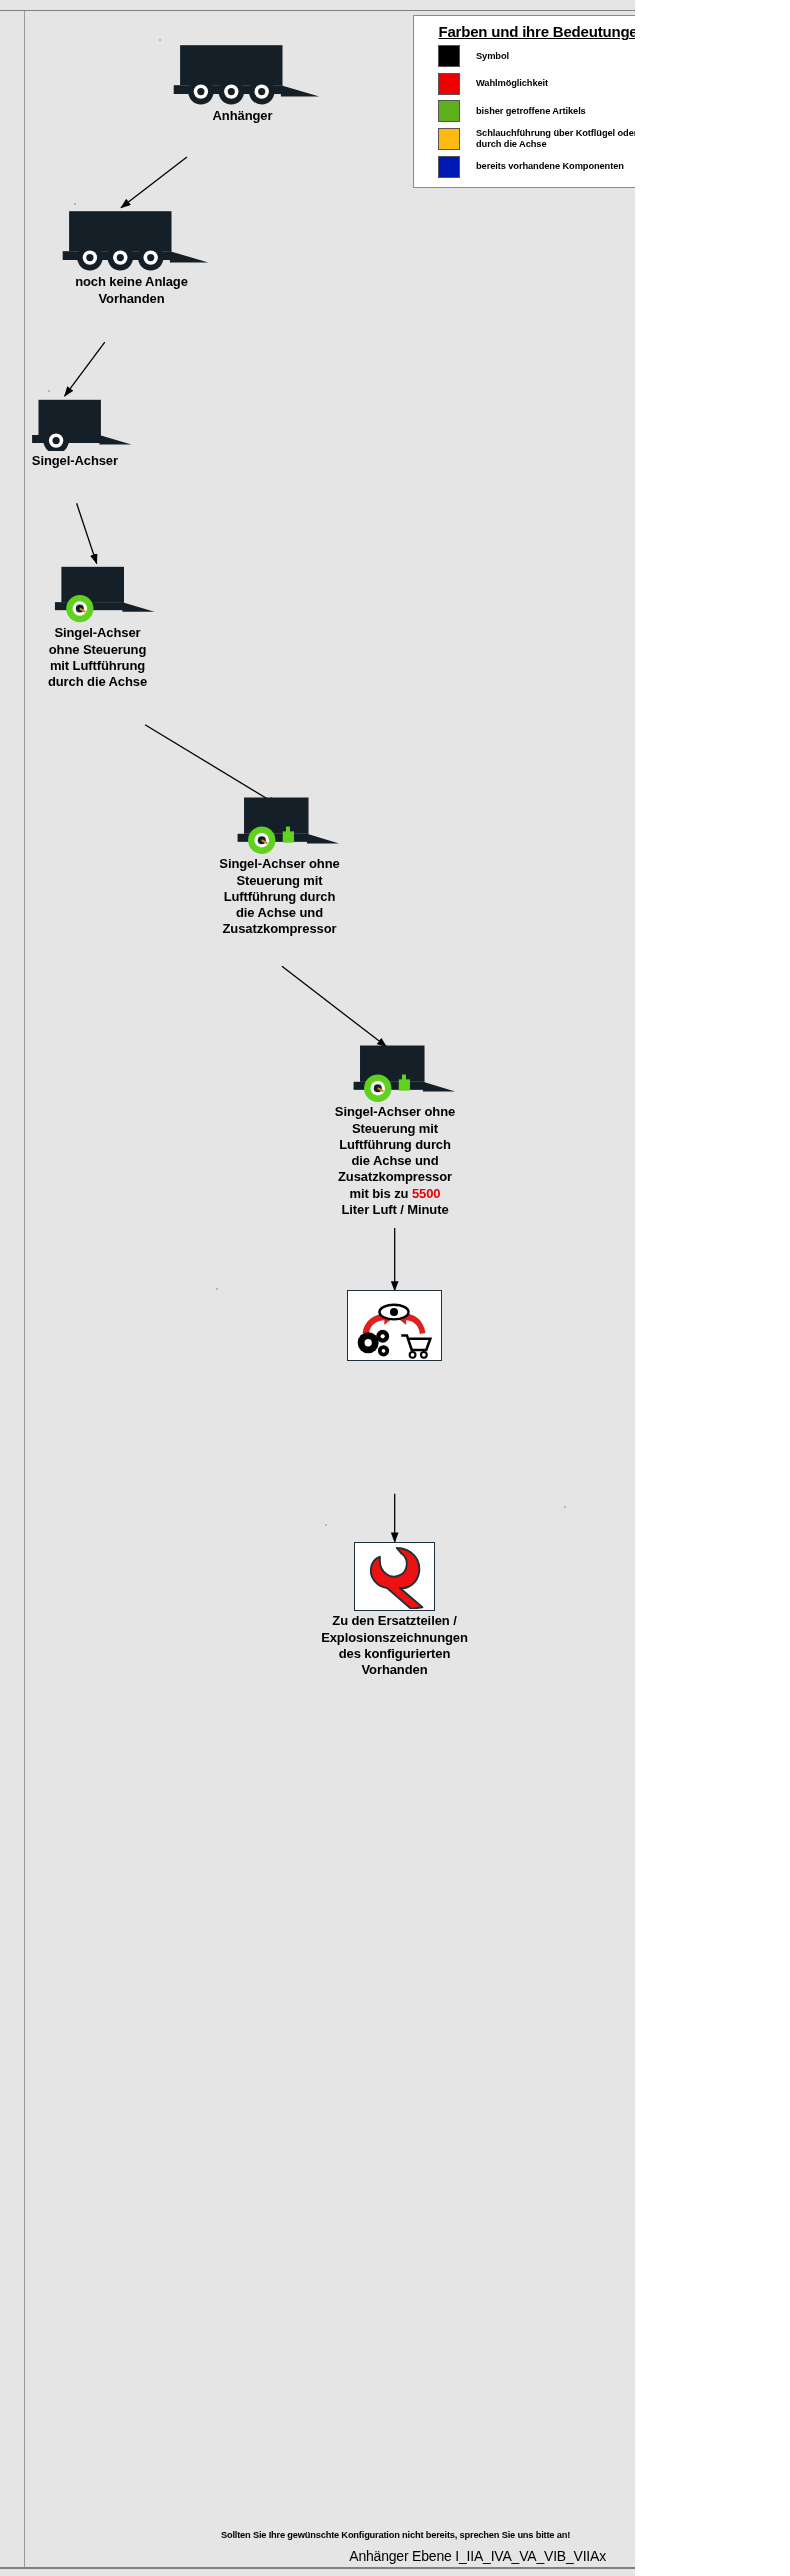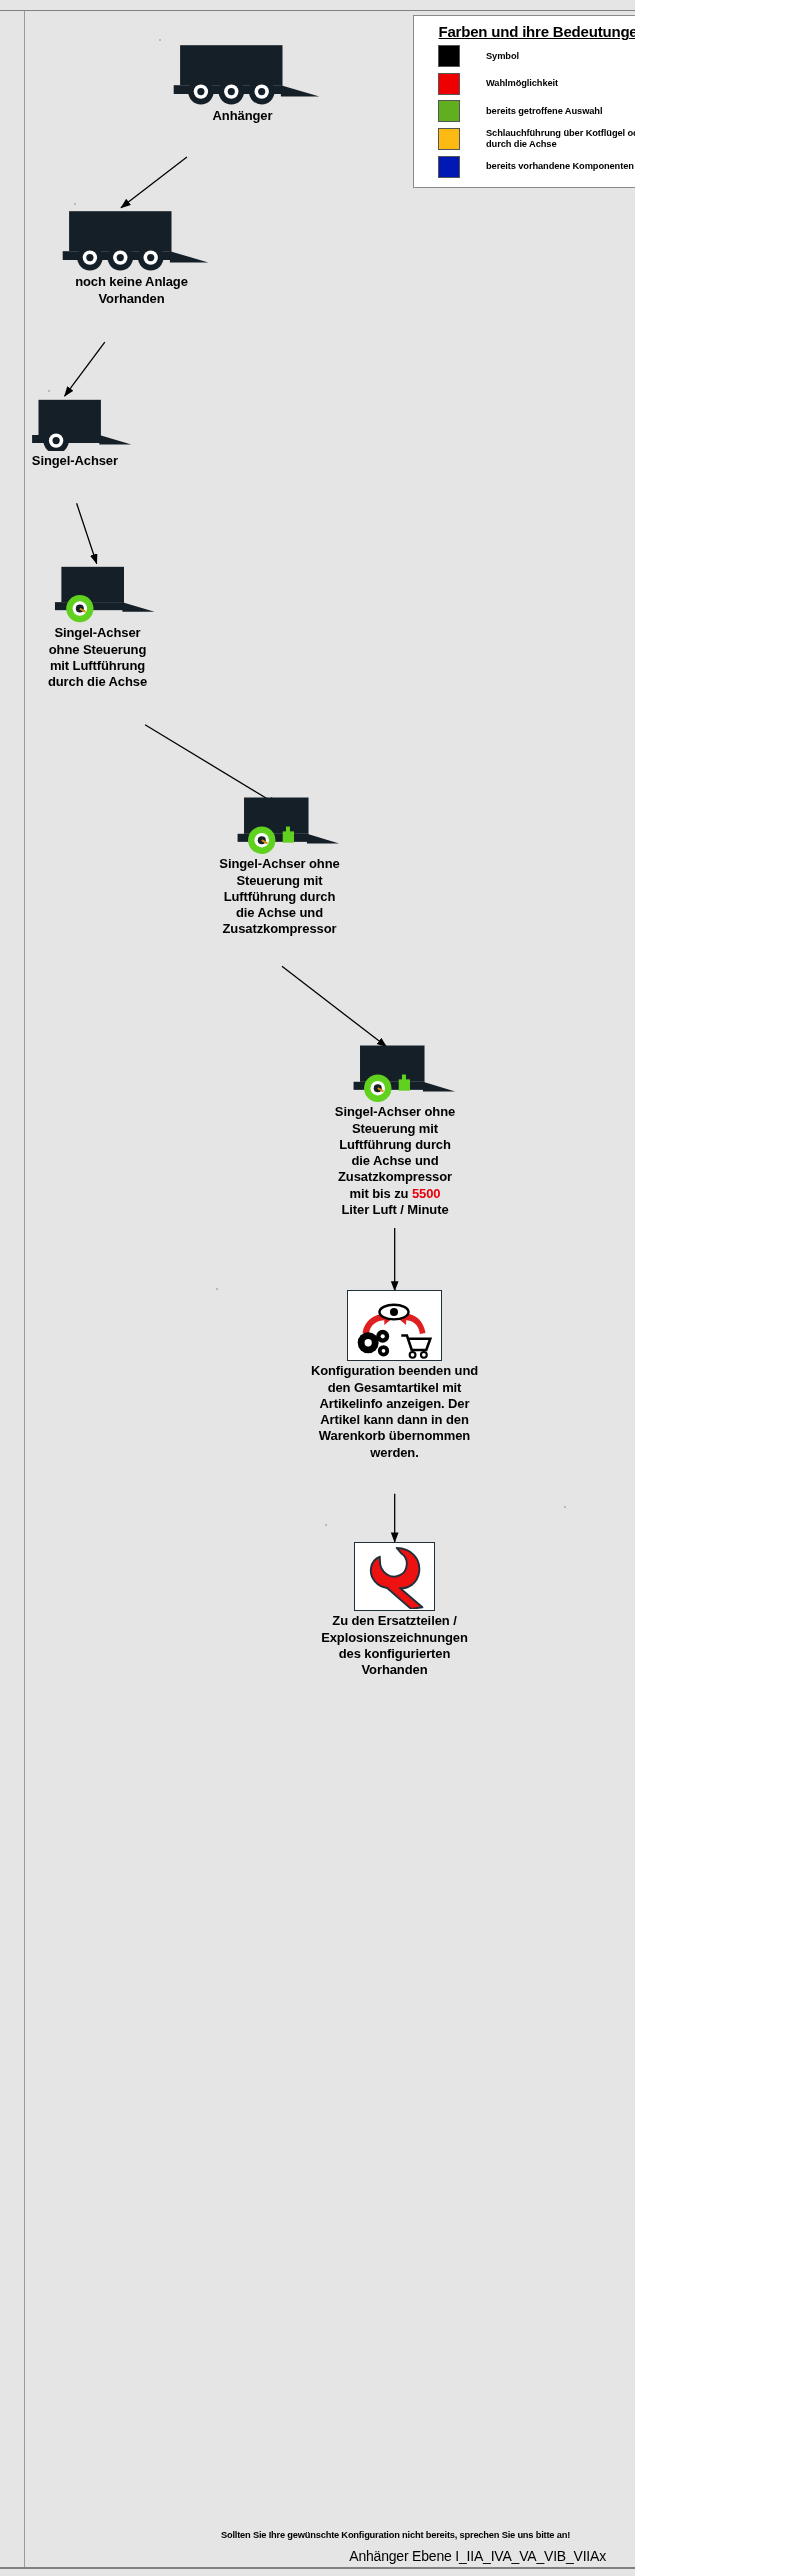--- a/index.html
+++ b/index.html
@@ -74,21 +74,21 @@
     width: 20px;
     height: 20px;
     border: 0.8px solid #555;
     flex: 0 0 auto;
     margin-left: 16px;
   }
   .legend-label {
     font-size: 9.3px;
     font-weight: bold;
     color: #000;
-    margin-left: 26px;
+    margin-left: 16px;
     line-height: 1.16;
     letter-spacing: -0.1px;
   }
 
   
   .node {
     position: absolute;
     text-align: center;
   }
   .node-caption {
@@ -166,21 +166,21 @@
       <div class="legend-label">Symbol</div>
     </div>
 
     <div class="legend-row">
       <div class="swatch" style="background:#ee0000"></div>
       <div class="legend-label">Wahlmöglichkeit</div>
     </div>
 
     <div class="legend-row">
       <div class="swatch" style="background:#5faf1e"></div>
-      <div class="legend-label">bereits getroffene Auswahl</div>
+      <div class="legend-label">bisher getroffene Artikels</div>
     </div>
 
     <div class="legend-row">
       <div class="swatch" style="background:#fcba13"></div>
       <div class="legend-label">Schlauchführung über Kotflügel
 oder durch die Achse</div>
     </div>
 
     <div class="legend-row">
       <div class="swatch" style="background:#0019b4"></div>
@@ -352,26 +352,20 @@
           <circle cx="44" cy="74" r="2.3" fill="#fff"></circle>
         </g>
 
         <g stroke="#000" stroke-width="3.2" fill="none">
           <path d="M66 55 L73 55 L79 73 L97 73 L102 59 L75 59"></path>
         </g>
         <circle cx="80" cy="79" r="3.6" fill="none" stroke="#000" stroke-width="2.6"></circle>
         <circle cx="94" cy="79" r="3.6" fill="none" stroke="#000" stroke-width="2.6"></circle>
       </svg>
     </div>
-    <div class="node-caption">Konfiguration beenden und
-den Gesamtartikel mit
-Artikelinfo anzeigen. Der
-Artikel kann dann in den
-Warenkorb übernommen
-werden.</div>
   </div>
 
   <div class="node" style="left:306px; top:1542px; width:177px;">
     <div class="iconbox" style="width:81px; height:69px;">
       <svg width="77" height="66" viewBox="0 0 96 82">
         <path d="M52 6 C70 6, 82 20, 80 36 C78 50, 66 58, 56 56 L84 80 L70 82 L40 56
                  C28 54, 18 44, 20 31 C21 24, 26 19, 31 17 L31 22
                  C31 36, 44 46, 56 40 C66 35, 68 20, 58 13 Z" fill="#ee1111" stroke="#20303a" stroke-width="2.4" stroke-linejoin="round"></path>
       </svg>
     </div>

